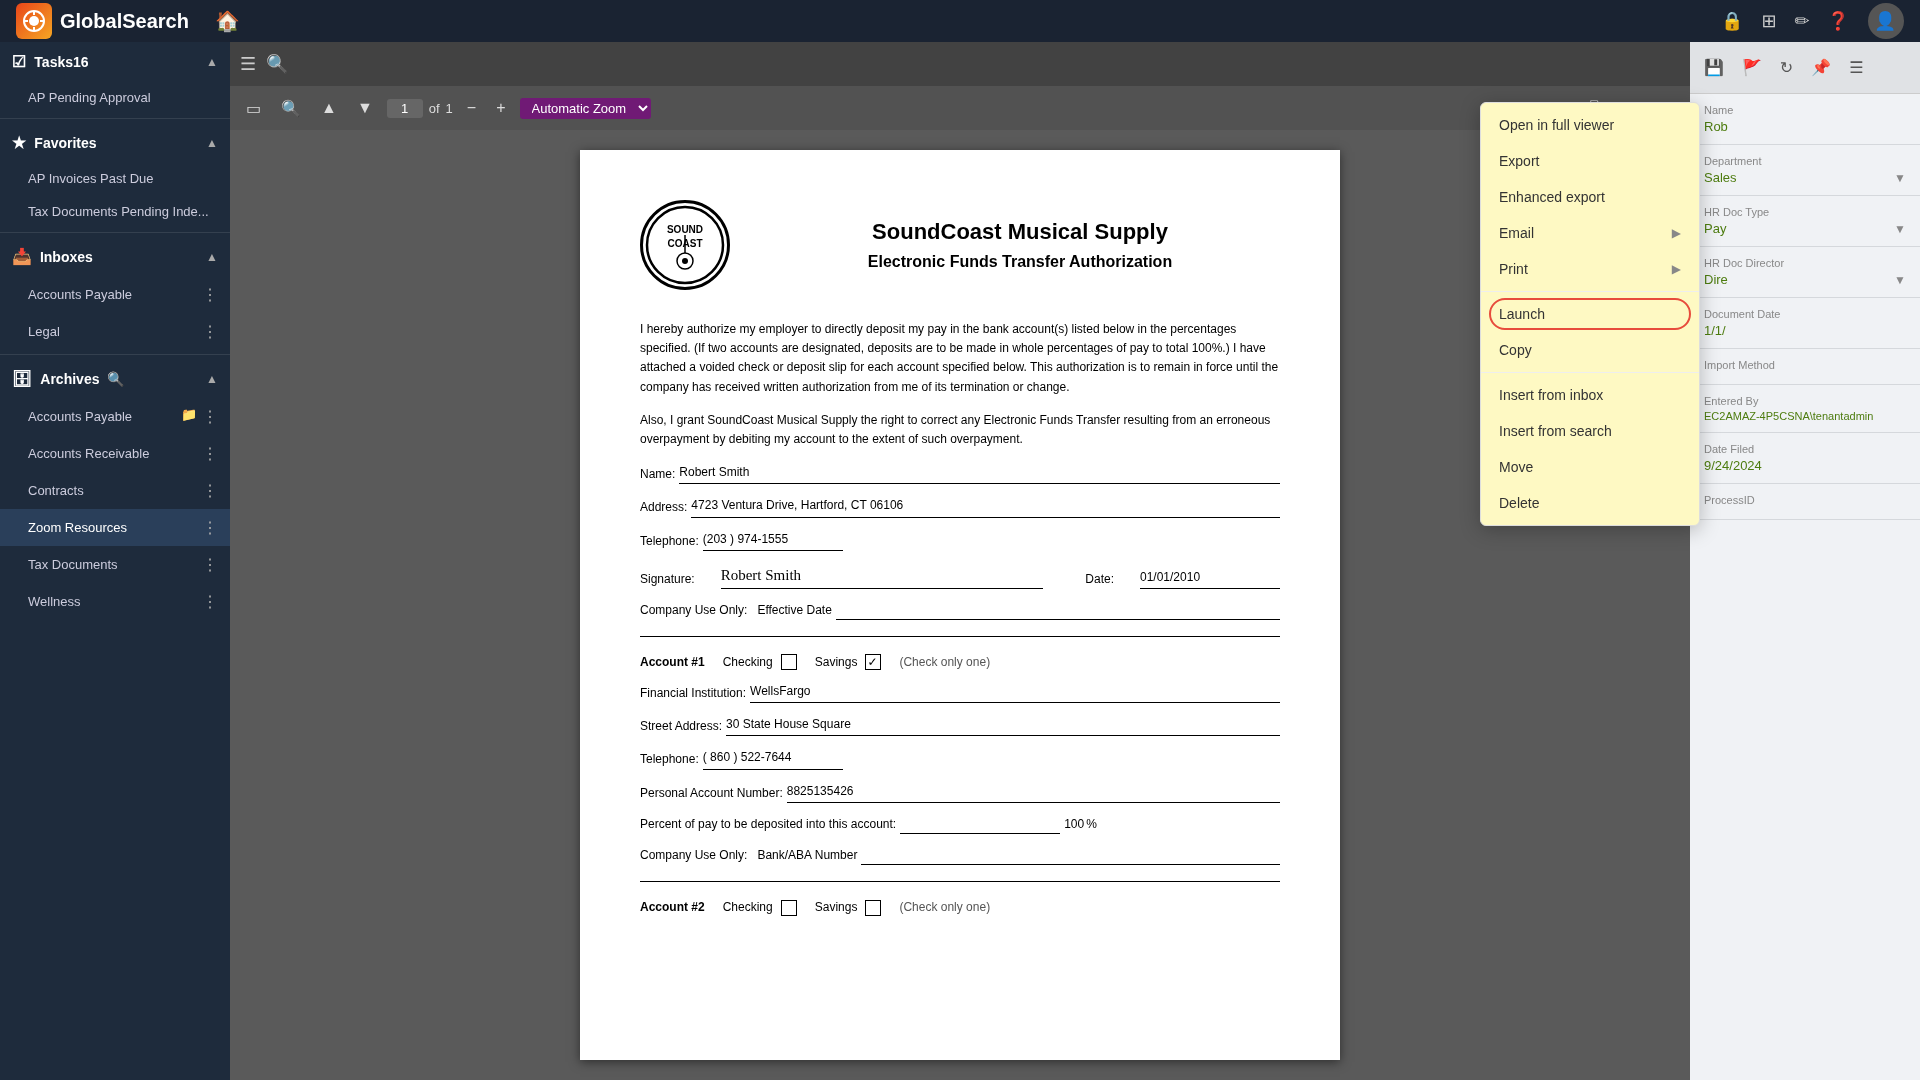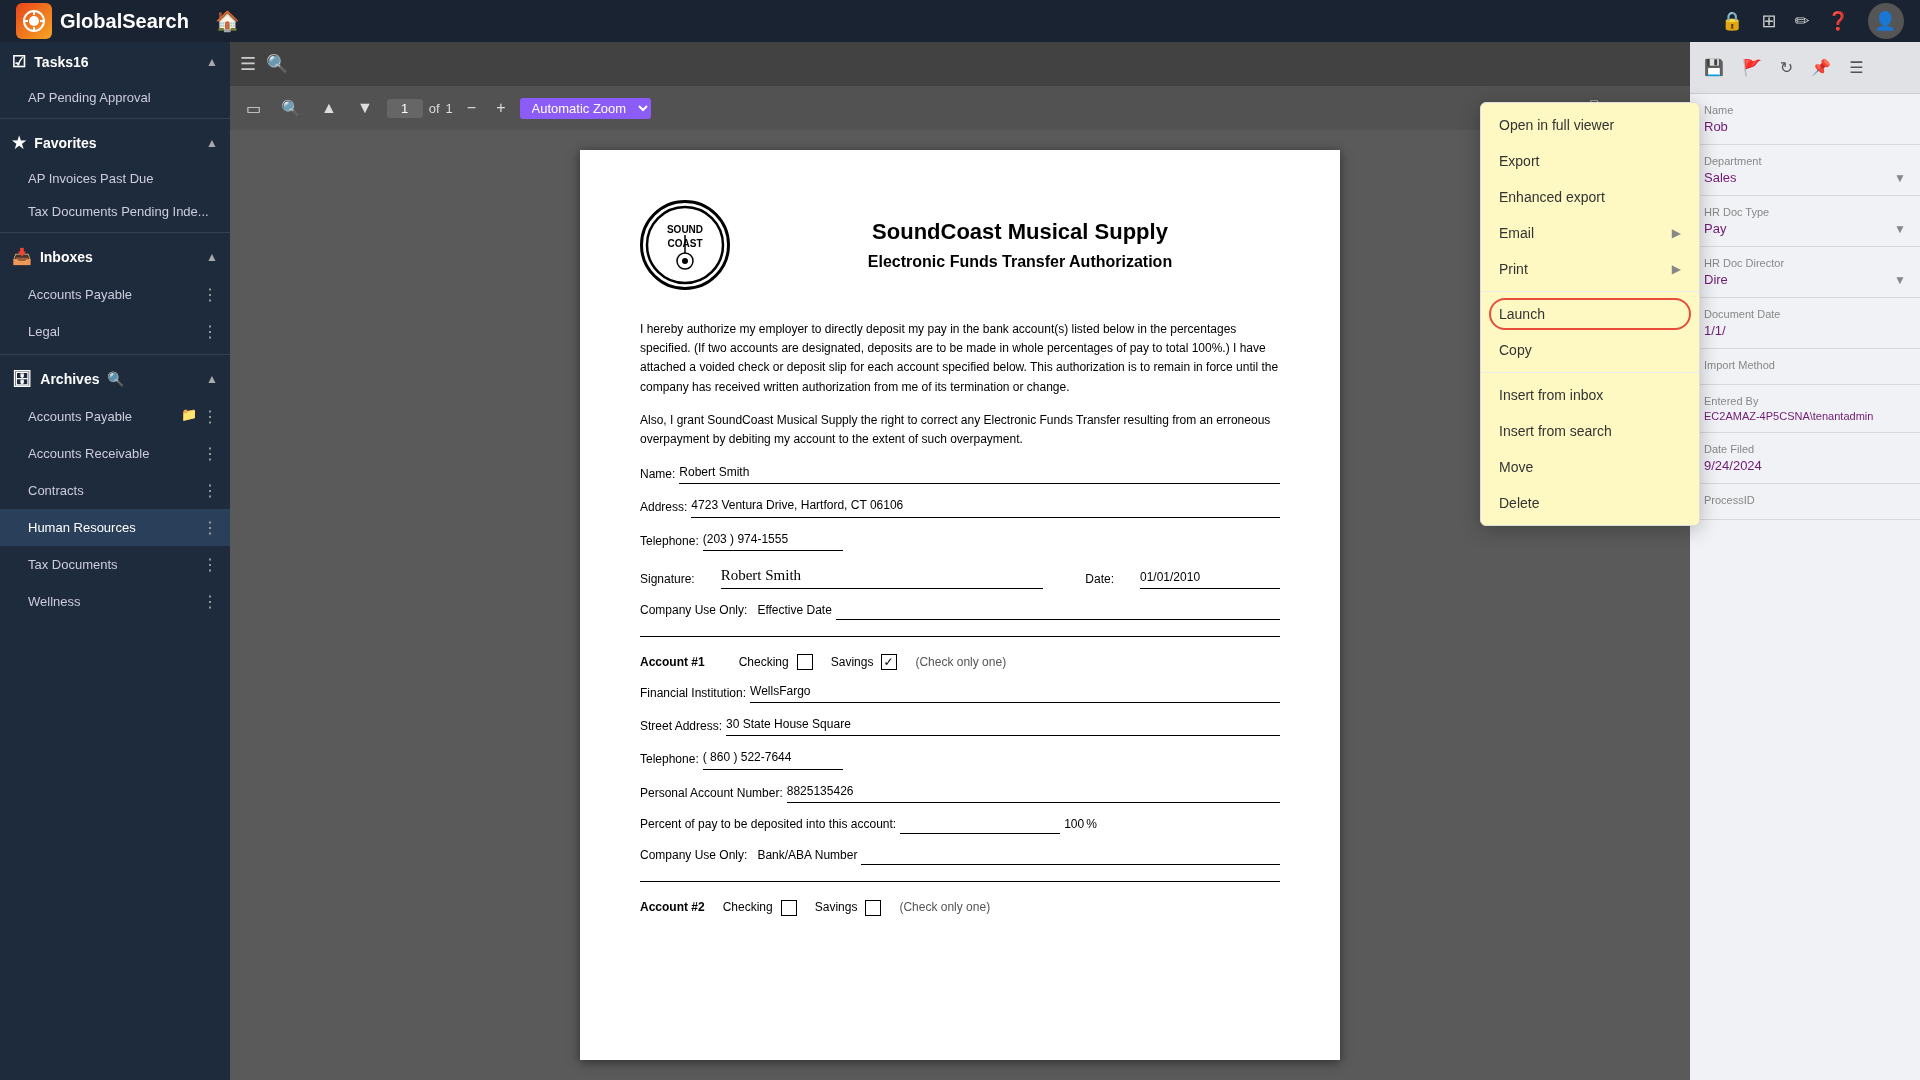--- a/index.html
+++ b/index.html
@@ -142,21 +142,21 @@
       width: 36px;
       background: #666;
       border: none;
       color: #fff;
       text-align: center;
       padding: 2px 4px;
       font-size: 13px;
       border-radius: 3px;
     }
     .zoom-select {
-      background: #8b5cf6;
+      background: #701a75;
       border: none;
       color: #fff;
       padding: 2px 8px;
       font-size: 13px;
       border-radius: 3px;
       cursor: pointer;
     }
     .toolbar-spacer { flex: 1; }
 
     
@@ -249,21 +249,21 @@
       border-bottom: 1px solid #d5d8dc;
       padding: 10px 14px;
     }
     .field-label {
       font-size: 11px;
       color: #888;
       margin-bottom: 3px;
     }
     .field-value {
       font-size: 13px;
-      color: #701a75;
+      color: #4d7c0f;
     }
     .field-row-with-select {
       display: flex;
       align-items: center;
       justify-content: space-between;
     }
     .field-chevron { color: #888; font-size: 12px; }
 
     
     .context-menu {
@@ -415,21 +415,21 @@
           <span>⋮</span>
         </div>
     </div>
     <div class="sidebar-item">
       <span>Contracts</span>
       <div class="item-actions">
           <span>⋮</span>
         </div>
     </div>
     <div class="sidebar-item active">
-      <span>Human Resources</span>
+      <span>Zoom Resources</span>
       <div class="item-actions">
           <span>⋮</span>
         </div>
     </div>
     <div class="sidebar-item">
       <span>Tax Documents</span>
       <div class="item-actions">
           <span>⋮</span>
         </div>
     </div>
@@ -516,21 +516,21 @@
             </div>
             <div class="doc-field-row">
               <span class="doc-field-label">Company Use Only:</span>
               <span class="doc-field-label" style="margin-left:6px;">Effective Date</span>
               <span class="doc-field-value"></span>
             </div>
 
             <hr class="doc-divider">
 
             <div class="doc-checkbox-row">
-              <span style="font-weight:bold; margin-right:26px;text-align:right;">Account #1</span>
+              <span style="font-weight:bold; margin-right:10px;text-align:right;">Account #1</span>
               <span>Checking</span>
               <span class="checkbox-box"></span>
               <span style="margin-left:10px;">Savings</span>
               <span class="checkbox-box checked"></span>
               <span style="margin-left:10px; color:#555;">(Check only one)</span>
             </div>
 
             <div class="doc-field-row">
               <span class="doc-field-label">Financial Institution:</span>
               <span class="doc-field-value">WellsFargo</span>

